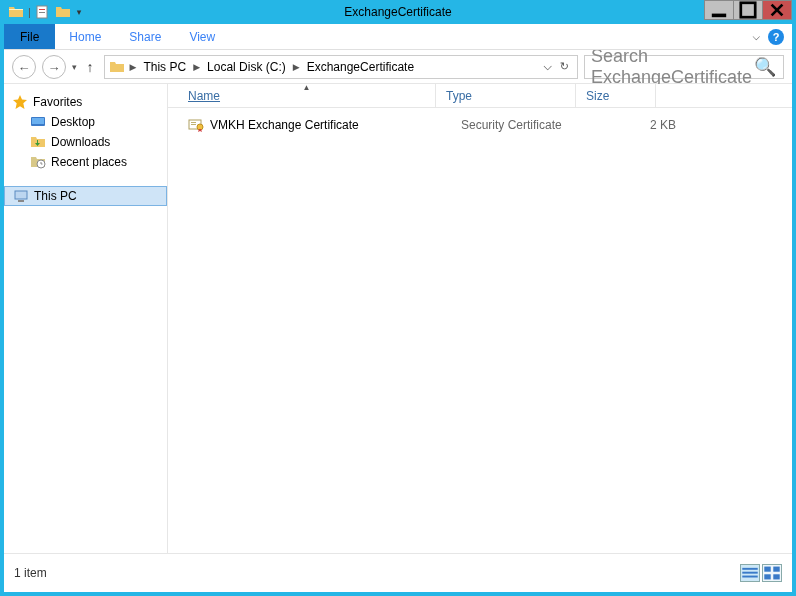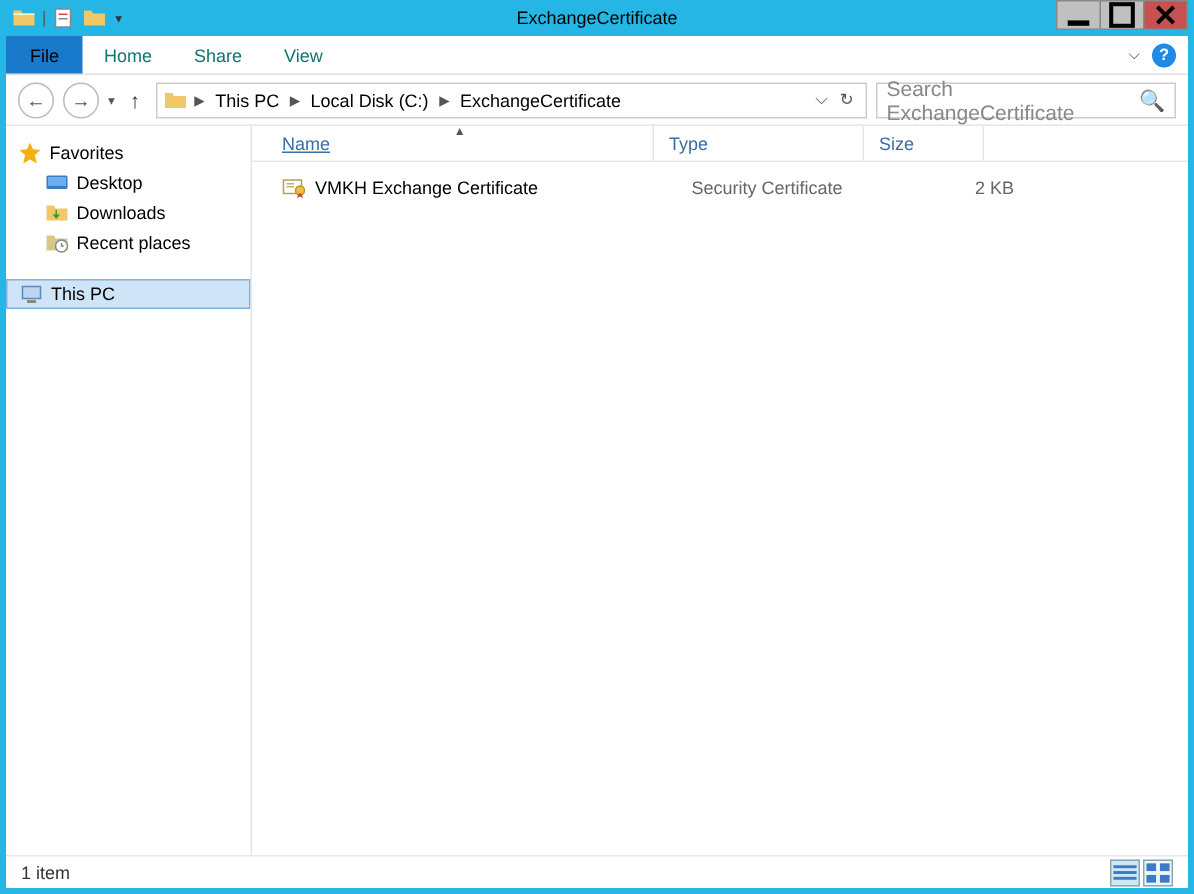--- a/index.html
+++ b/index.html
@@ -11,35 +11,35 @@
     .titlebar-icons { display: flex; align-items: center; gap: 4px; padding-left: 4px; }
     .titlebar-icon { width: 16px; height: 16px; display: flex; align-items: center; justify-content: center; }
     .title-text { position: absolute; left: 0; right: 0; text-align: center; font-size: 12px; color: #000; pointer-events: none; }
     .window-controls { position: absolute; right: 0; top: 0; display: flex; height: 20px; }
     .win-btn { width: 30px; height: 20px; display: flex; align-items: center; justify-content: center; font-size: 11px; background: #c0c0c0; border: 1px solid #888; margin-left: -1px; cursor: pointer; }
     .win-close { background: #c75050; color: #fff; }
     
     
     .ribbon { height: 26px; background: #fff; display: flex; align-items: stretch; border-bottom: 1px solid #e0e0e0; position: relative; }
     .ribbon-file { background: #1979ca; color: #000000; font-size: 12px; padding: 0 16px; display: flex; align-items: center; cursor: pointer; }
-    .ribbon-tab { font-size: 12px; color: #0f766e; padding: 0 14px; display: flex; align-items: center; cursor: pointer; }
+    .ribbon-tab { font-size: 12px; color: #3b82f6; padding: 0 14px; display: flex; align-items: center; cursor: pointer; }
     .ribbon-right { position: absolute; right: 8px; top: 0; height: 100%; display: flex; align-items: center; gap: 8px; }
     .help-icon { width: 16px; height: 16px; border-radius: 50%; background: #1e8ae6; color: #fff; font-size: 11px; font-weight: bold; display: flex; align-items: center; justify-content: center; }
     
     
     .navbar { height: 34px; background: #fff; display: flex; align-items: center; padding: 4px 8px; gap: 6px; border-bottom: 1px solid #e6e6e6; }
     .nav-btn { width: 24px; height: 24px; border: 1px solid #bbb; border-radius: 3px; display: flex; align-items: center; justify-content: center; font-size: 13px; color: #555; cursor: pointer; background: #fff; }
     .nav-btn.round { border-radius: 50%; }
     .nav-up { border: none; font-size: 14px; color: #333; cursor: pointer; padding: 0 4px; }
     .address-bar { flex: 1; height: 24px; border: 1px solid #ccc; display: flex; align-items: center; padding: 0 4px; gap: 2px; font-size: 12px; background: #fff; min-width: 0; }
     .ab-icon { width: 16px; height: 16px; flex-shrink: 0; }
     .ab-crumb { color: #000; padding: 0 2px; cursor: pointer; white-space: nowrap; }
     .ab-sep { color: #555; font-size: 9px; padding: 0 3px; }
     .ab-right { margin-left: auto; display: flex; gap: 8px; color: #555; font-size: 11px; padding-right: 4px; }
-    .search-box { width: 200px; height: 24px; border: 1px solid #ccc; display: flex; align-items: center; padding: 0 6px; font-size: 14px; color: #888; background: #fff; }
+    .search-box { width: 200px; height: 24px; border: 1px solid #ccc; display: flex; align-items: center; padding: 0 6px; font-size: 18px; color: #888; background: #fff; }
     .search-box span:first-child { flex: 1; }
     
     
     .content { flex: 1; display: flex; background: #fff; min-height: 0; }
     
     .sidebar { width: 164px; border-right: 1px solid #e6e6e6; padding: 8px 0; overflow: auto; }
     .tree-item { display: flex; align-items: center; font-size: 12px; padding: 2px 8px; gap: 5px; cursor: pointer; height: 20px; }
     .tree-item.indent { padding-left: 26px; }
     .tree-item.selected { background: #cfe4f7; border: 1px solid #7bb3e3; padding-top:1px; padding-bottom:1px; }
     .tree-spacer { height: 14px; }
@@ -54,21 +54,21 @@
     .sort-arrow { position: absolute; left: 50%; top: -1px; transform: translateX(-50%); font-size: 8px; color: #555; }
     
     .file-list { flex: 1; padding: 6px 10px; }
     .file-row { display: flex; align-items: center; font-size: 12px; height: 22px; gap: 15px; }
     .fr-name { width: 258px; display: flex; align-items: center; gap: 6px; padding-left: 10px; }
     .fr-type { width: 140px; color: #666; padding-left: 10px; }
     .fr-size { width: 80px; text-align: right; color: #666; padding-right: 10px; }
     .cert-icon { width: 16px; height: 16px; }
     
     
-    .status { height: 22px; border-top: 1px solid #e6e6e6; display: flex; align-items: center; padding: 0 10px; font-size: 12px; color: #333; gap: 36px; }
+    .status { height: 39px; border-top: 1px solid #e6e6e6; display: flex; align-items: center; padding: 0 10px; font-size: 12px; color: #333; gap: 36px; }
     .status-right { margin-left: auto; display: flex; gap: 2px; }
     .view-btn { width: 20px; height: 18px; border: 1px solid #8aa; display: flex; align-items: center; justify-content: center; cursor: pointer; background: #eef6fb; }
     .view-btn.active { background: #cde8f7; }
     
     
     svg { width: 100%; height: 100%; }
   </style>
 </head>
 <body>
 

